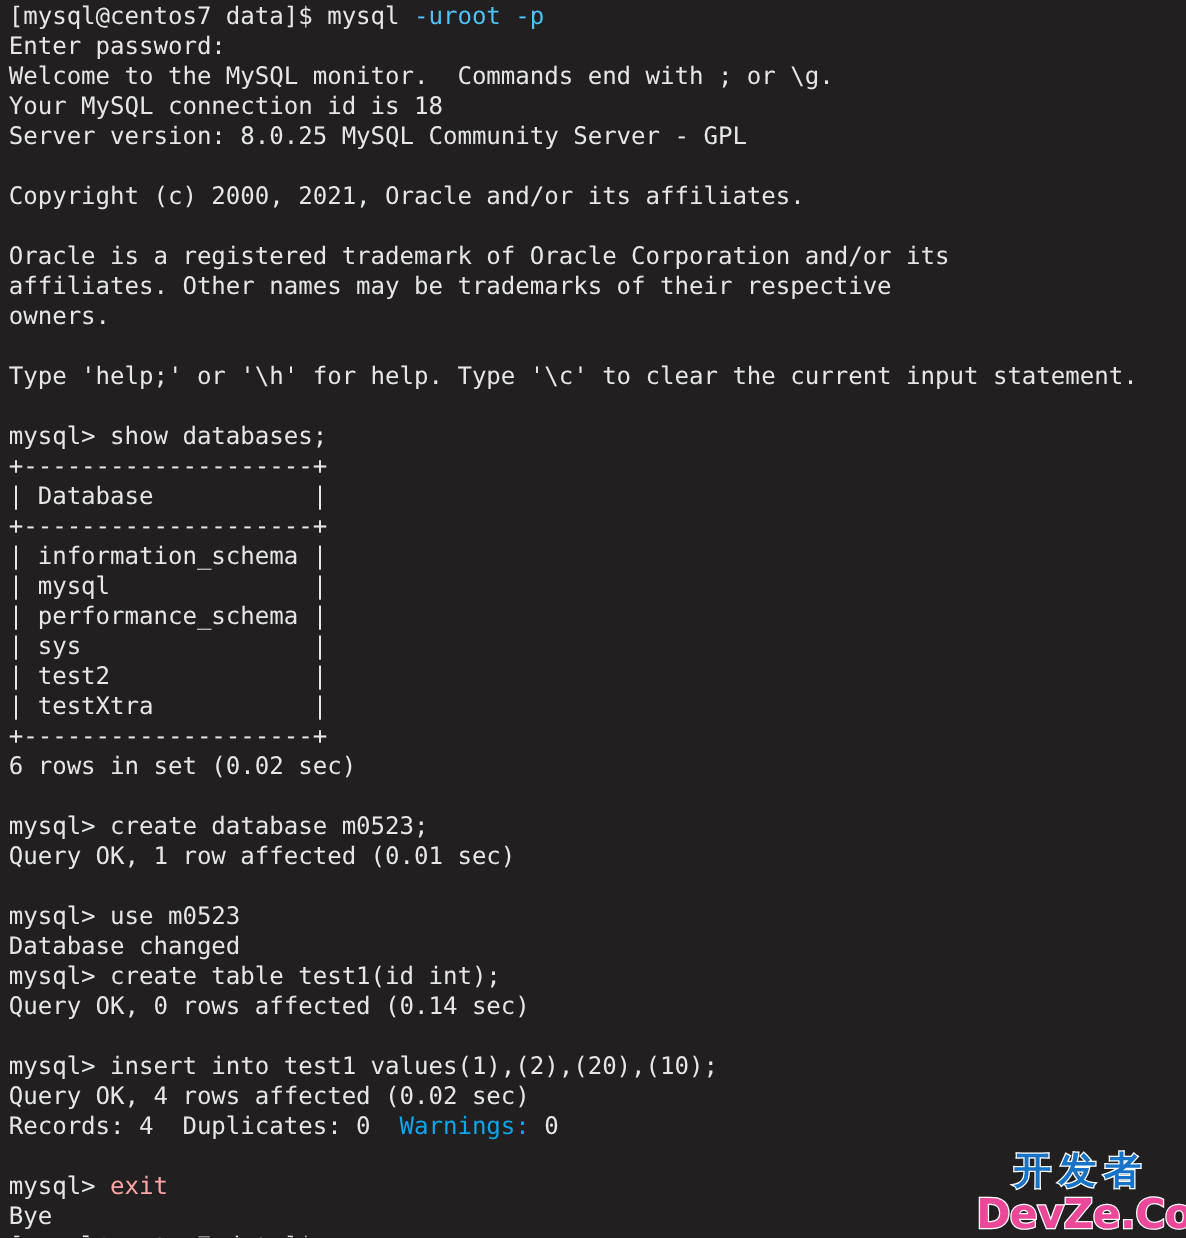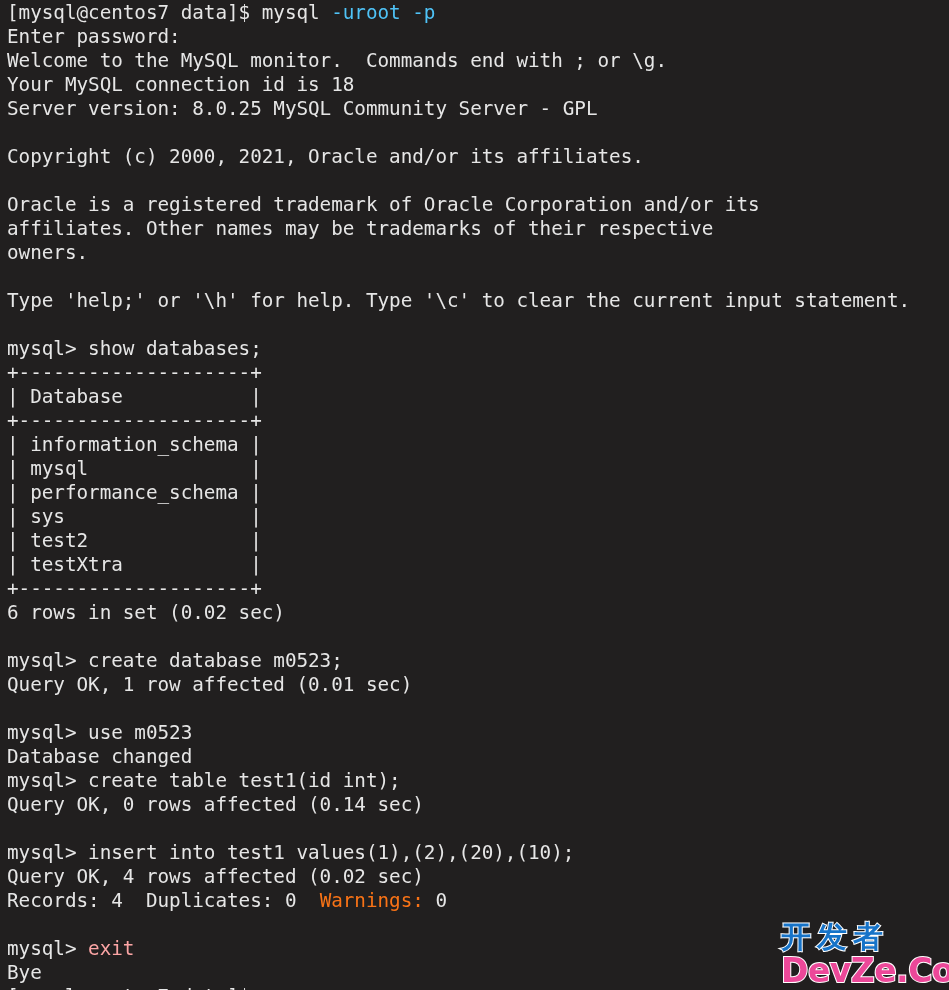--- a/index.html
+++ b/index.html
@@ -32,29 +32,30 @@
     overflow: hidden;
   }
   .line {
     height: 24px;
     white-space: pre;
     font-family: "DejaVu Sans Mono", "Liberation Mono", monospace;
   }
   .seg { white-space: pre; font-family: inherit; }
   .c-default { color: #e6e6e6; }
   .c-cyan    { color: #4fc3f7; }
-  .c-yellow  { color: #f97316; }
+  .c-yellow  { color: #0ea5e9; }
   .c-magenta { color: #fca5a5; }
 
   
   #watermark {
     position: absolute;
     right: 0px;
     bottom: 8px;
     width: 168px;
+    text-align: center;
     pointer-events: none;
     user-select: none;
     line-height: 1;
     margin-top: 28px;
   }
   #watermark .wm-cn {
     font-family: "DejaVu Sans", "Liberation Sans", sans-serif;
     font-size: 30px;
     font-weight: 700;
     letter-spacing: 6px;

